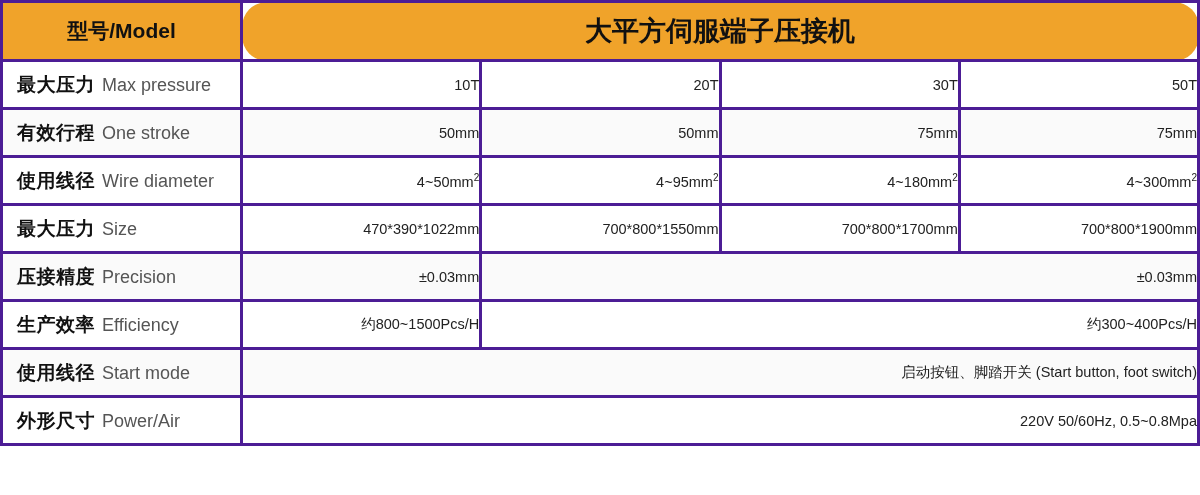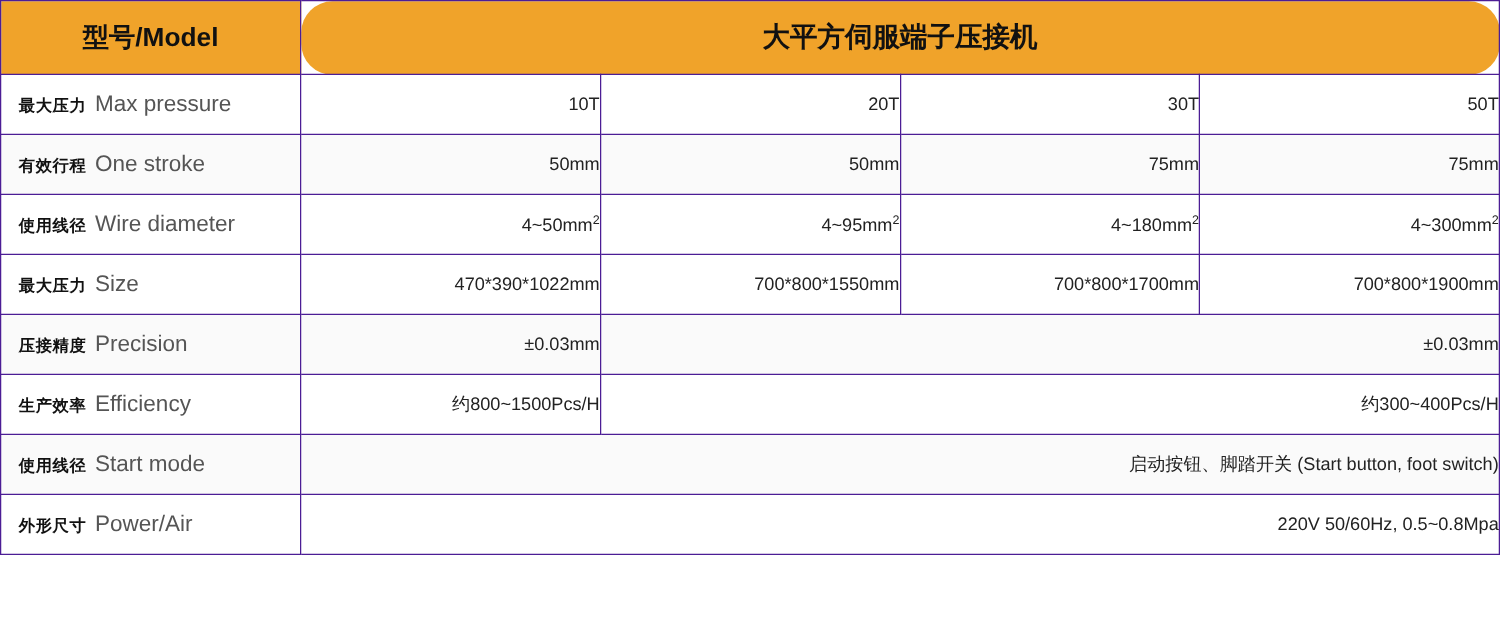--- a/index.html
+++ b/index.html
@@ -13,55 +13,55 @@
     font-family: "Liberation Sans", sans-serif;
     color: #1a1a1a;
     overflow: hidden;
   }
   .spec-table {
     width: 1200px;
     border-collapse: collapse;
     table-layout: fixed;
   }
   .spec-table td, .spec-table th {
-    border: 1px solid #4c1d95;
+    border: 3px solid #4c1d95;
     vertical-align: middle;
     box-sizing: border-box;
     margin-left: 48px;
   }
   
   .hdr-model {
     background: #f0a32a;
     color: #111111;
     font-size: 21px;
     font-weight: bold;
     text-align: center;
     height: 59px;
     border-color: #e0e0e0;
   }
   .hdr-title {
     background: #f0a32a;
     color: #111111;
-    font-size: 22px;
+    font-size: 27px;
     font-weight: bold;
     text-align: center;
     height: 59px;
     border-color: #e0e0e0;
     border-radius: 25px;
   }
   
   .lbl {
     height: 48px;
     padding: 0 10px 0 14px;
     text-align: left;
     white-space: nowrap;
     background: #ffffff;
   }
   .lbl .cn {
-    font-size: 13px;
+    font-size: 19px;
     font-weight: bold;
     color: #111111;
     letter-spacing: 0.5px;
   }
   .lbl .en {
     font-size: 18px;
     color: #555555;
     margin-left: 7px;
     font-weight: normal;
   }

